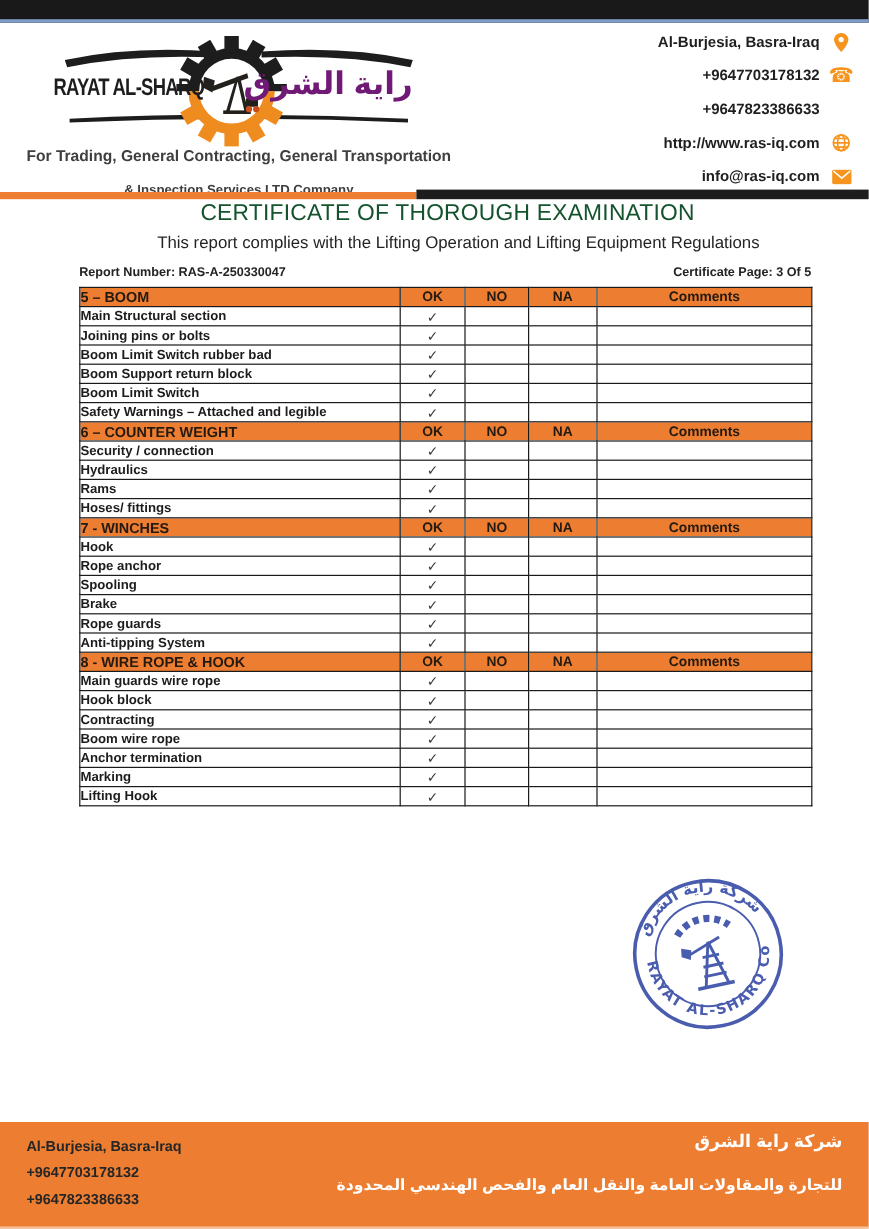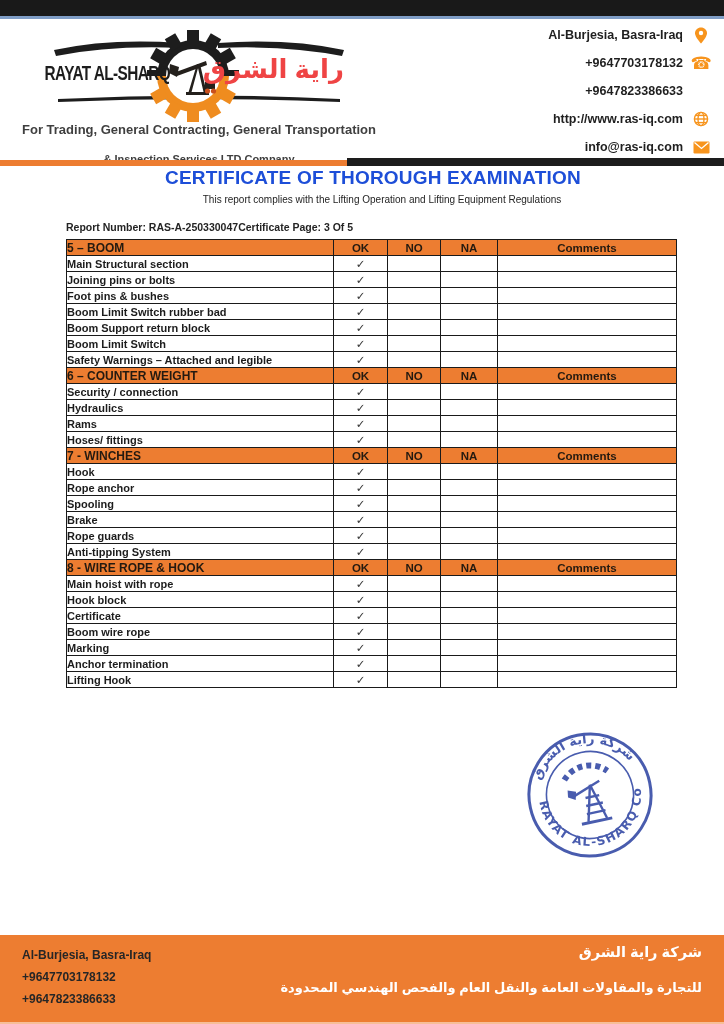--- a/index.html
+++ b/index.html
@@ -14,47 +14,47 @@
     background:#191919; border-bottom:3px solid #7f9dc6; }
 
   
   .header { position:absolute; top:22px; left:0; width:724px; height:136px; }
   .logo { position:absolute; left:40px; top:4px; width:318px; height:130px; }
   .logo-svg { position:absolute; left:0; top:0; }
   .logo-en { position:absolute; left:2px; top:39px; width:126px; text-align:center;
     font-size:16px; font-weight:700; letter-spacing:-0.6px; white-space:nowrap;
     transform:scale(0.96,1.25); transform-origin:center; color:#1d1d1d; }
   .logo-ar { position:absolute; right:14px; top:28px; font-size:26px; font-weight:700;
-    color:#ef4444; direction:rtl; }
+    color:#701a75; direction:rtl; }
   .logo-tagline { position:absolute; left:-20px; right:-20px; top:96px; text-align:center;
     font-weight:700; color:#3f3f3f; }
   .logo-tagline .tl1 { font-size:13px; }
   .logo-tagline .tl2 { font-size:11px; margin-top:16px; }
 
   
   .contact { position:absolute; right:14px; top:3px; width:260px; }
   .c-row { display:flex; align-items:center; justify-content:flex-end; height:20px; margin-bottom:8px; }
   .c-text { font-size:12.5px; font-weight:700; color:#1f1f1f; }
   .c-icon { width:18px; height:18px; margin-left:9px; display:flex; align-items:center; justify-content:center; }
   .c-icon .glyph { color:#f7941d; font-size:17px; line-height:17px;
     font-family:"DejaVu Sans",sans-serif; }
 
   
   .divider { position:absolute; top:158px; left:0; width:724px; height:9px; }
   .div-orange { position:absolute; left:0; top:2px; width:347px; height:6px; background:#ed7d31; }
   .div-black { position:absolute; left:347px; top:0; right:0; height:8px; background:#1d1d1d; }
 
   
   .title-block { position:absolute; top:167px; left:0; width:724px; text-align:center; }
-  .title { font-size:19px; font-weight:700; letter-spacing:0.2px; color:#1d4ed8;padding-left:22px; }
-  .subtitle { font-size:10px; margin-top:5px; color:#242424;margin-left:40px; }
+  .title { font-size:19px; font-weight:400; letter-spacing:0.2px; color:#14532d;padding-left:22px; }
+  .subtitle { font-size:14px; margin-top:5px; color:#242424;margin-left:40px; }
 
   
   .meta { position:absolute; top:221px; left:66px; width:610px; display:flex;
-    justify-content:flex-start; font-size:10.5px; font-weight:700; color:#242424; }
+    justify-content:space-between; font-size:10.5px; font-weight:700; color:#242424; }
 
   
   table.checklist { position:absolute; top:239px; left:66px; width:610px;
     border-collapse:collapse; table-layout:fixed; }
   table.checklist td { border:1px solid #1a1a1a; height:16px; padding:0 0;
     overflow:hidden; white-space:nowrap; }
   tr.sec td { background:#ed7d31; color:#241a10;margin-top:33px; }
   td.section-title { font-size:12px; font-weight:700; padding-left:6px; text-align:left; }
   td.col-head { font-size:11.5px; font-weight:700; text-align:center; }
   td.item-label { font-size:11px; font-weight:700; padding-left:6px; text-align:left; color:#1c1c1c; }
@@ -245,27 +245,20 @@
         <td class="check-cell"></td>
       </tr>
       <tr>
         <td class="item-label">Joining pins or bolts</td>
         <td class="check-cell">✓</td>
         <td class="check-cell"></td>
         <td class="check-cell"></td>
         <td class="check-cell"></td>
       </tr>
       <tr>
-        <td class="item-label">Foot pins &amp; bushes</td>
-        <td class="check-cell">✓</td>
-        <td class="check-cell"></td>
-        <td class="check-cell"></td>
-        <td class="check-cell"></td>
-      </tr>
-      <tr>
         <td class="item-label">Boom Limit Switch rubber bad</td>
         <td class="check-cell">✓</td>
         <td class="check-cell"></td>
         <td class="check-cell"></td>
         <td class="check-cell"></td>
       </tr>
       <tr>
         <td class="item-label">Boom Support return block</td>
         <td class="check-cell">✓</td>
         <td class="check-cell"></td>
@@ -371,56 +364,56 @@
         <td class="check-cell"></td>
       </tr>
       <tr class="sec">
         <td class="section-title">8 - WIRE ROPE &amp; HOOK</td>
         <td class="col-head">OK</td>
         <td class="col-head">NO</td>
         <td class="col-head">NA</td>
         <td class="col-head">Comments</td>
       </tr>
       <tr>
-        <td class="item-label">Main hoist with rope</td>
+        <td class="item-label">Main guards wire rope</td>
         <td class="check-cell">✓</td>
         <td class="check-cell"></td>
         <td class="check-cell"></td>
         <td class="check-cell"></td>
       </tr>
       <tr>
         <td class="item-label">Hook block</td>
         <td class="check-cell">✓</td>
         <td class="check-cell"></td>
         <td class="check-cell"></td>
         <td class="check-cell"></td>
       </tr>
       <tr>
-        <td class="item-label">Certificate</td>
+        <td class="item-label">Contracting</td>
         <td class="check-cell">✓</td>
         <td class="check-cell"></td>
         <td class="check-cell"></td>
         <td class="check-cell"></td>
       </tr>
       <tr>
         <td class="item-label">Boom wire rope</td>
         <td class="check-cell">✓</td>
         <td class="check-cell"></td>
         <td class="check-cell"></td>
         <td class="check-cell"></td>
       </tr>
       <tr>
+        <td class="item-label">Anchor termination</td>
+        <td class="check-cell">✓</td>
+        <td class="check-cell"></td>
+        <td class="check-cell"></td>
+        <td class="check-cell"></td>
+      </tr>
+      <tr>
         <td class="item-label">Marking</td>
-        <td class="check-cell">✓</td>
-        <td class="check-cell"></td>
-        <td class="check-cell"></td>
-        <td class="check-cell"></td>
-      </tr>
-      <tr>
-        <td class="item-label">Anchor termination</td>
         <td class="check-cell">✓</td>
         <td class="check-cell"></td>
         <td class="check-cell"></td>
         <td class="check-cell"></td>
       </tr>
       <tr>
         <td class="item-label">Lifting Hook</td>
         <td class="check-cell">✓</td>
         <td class="check-cell"></td>
         <td class="check-cell"></td>

